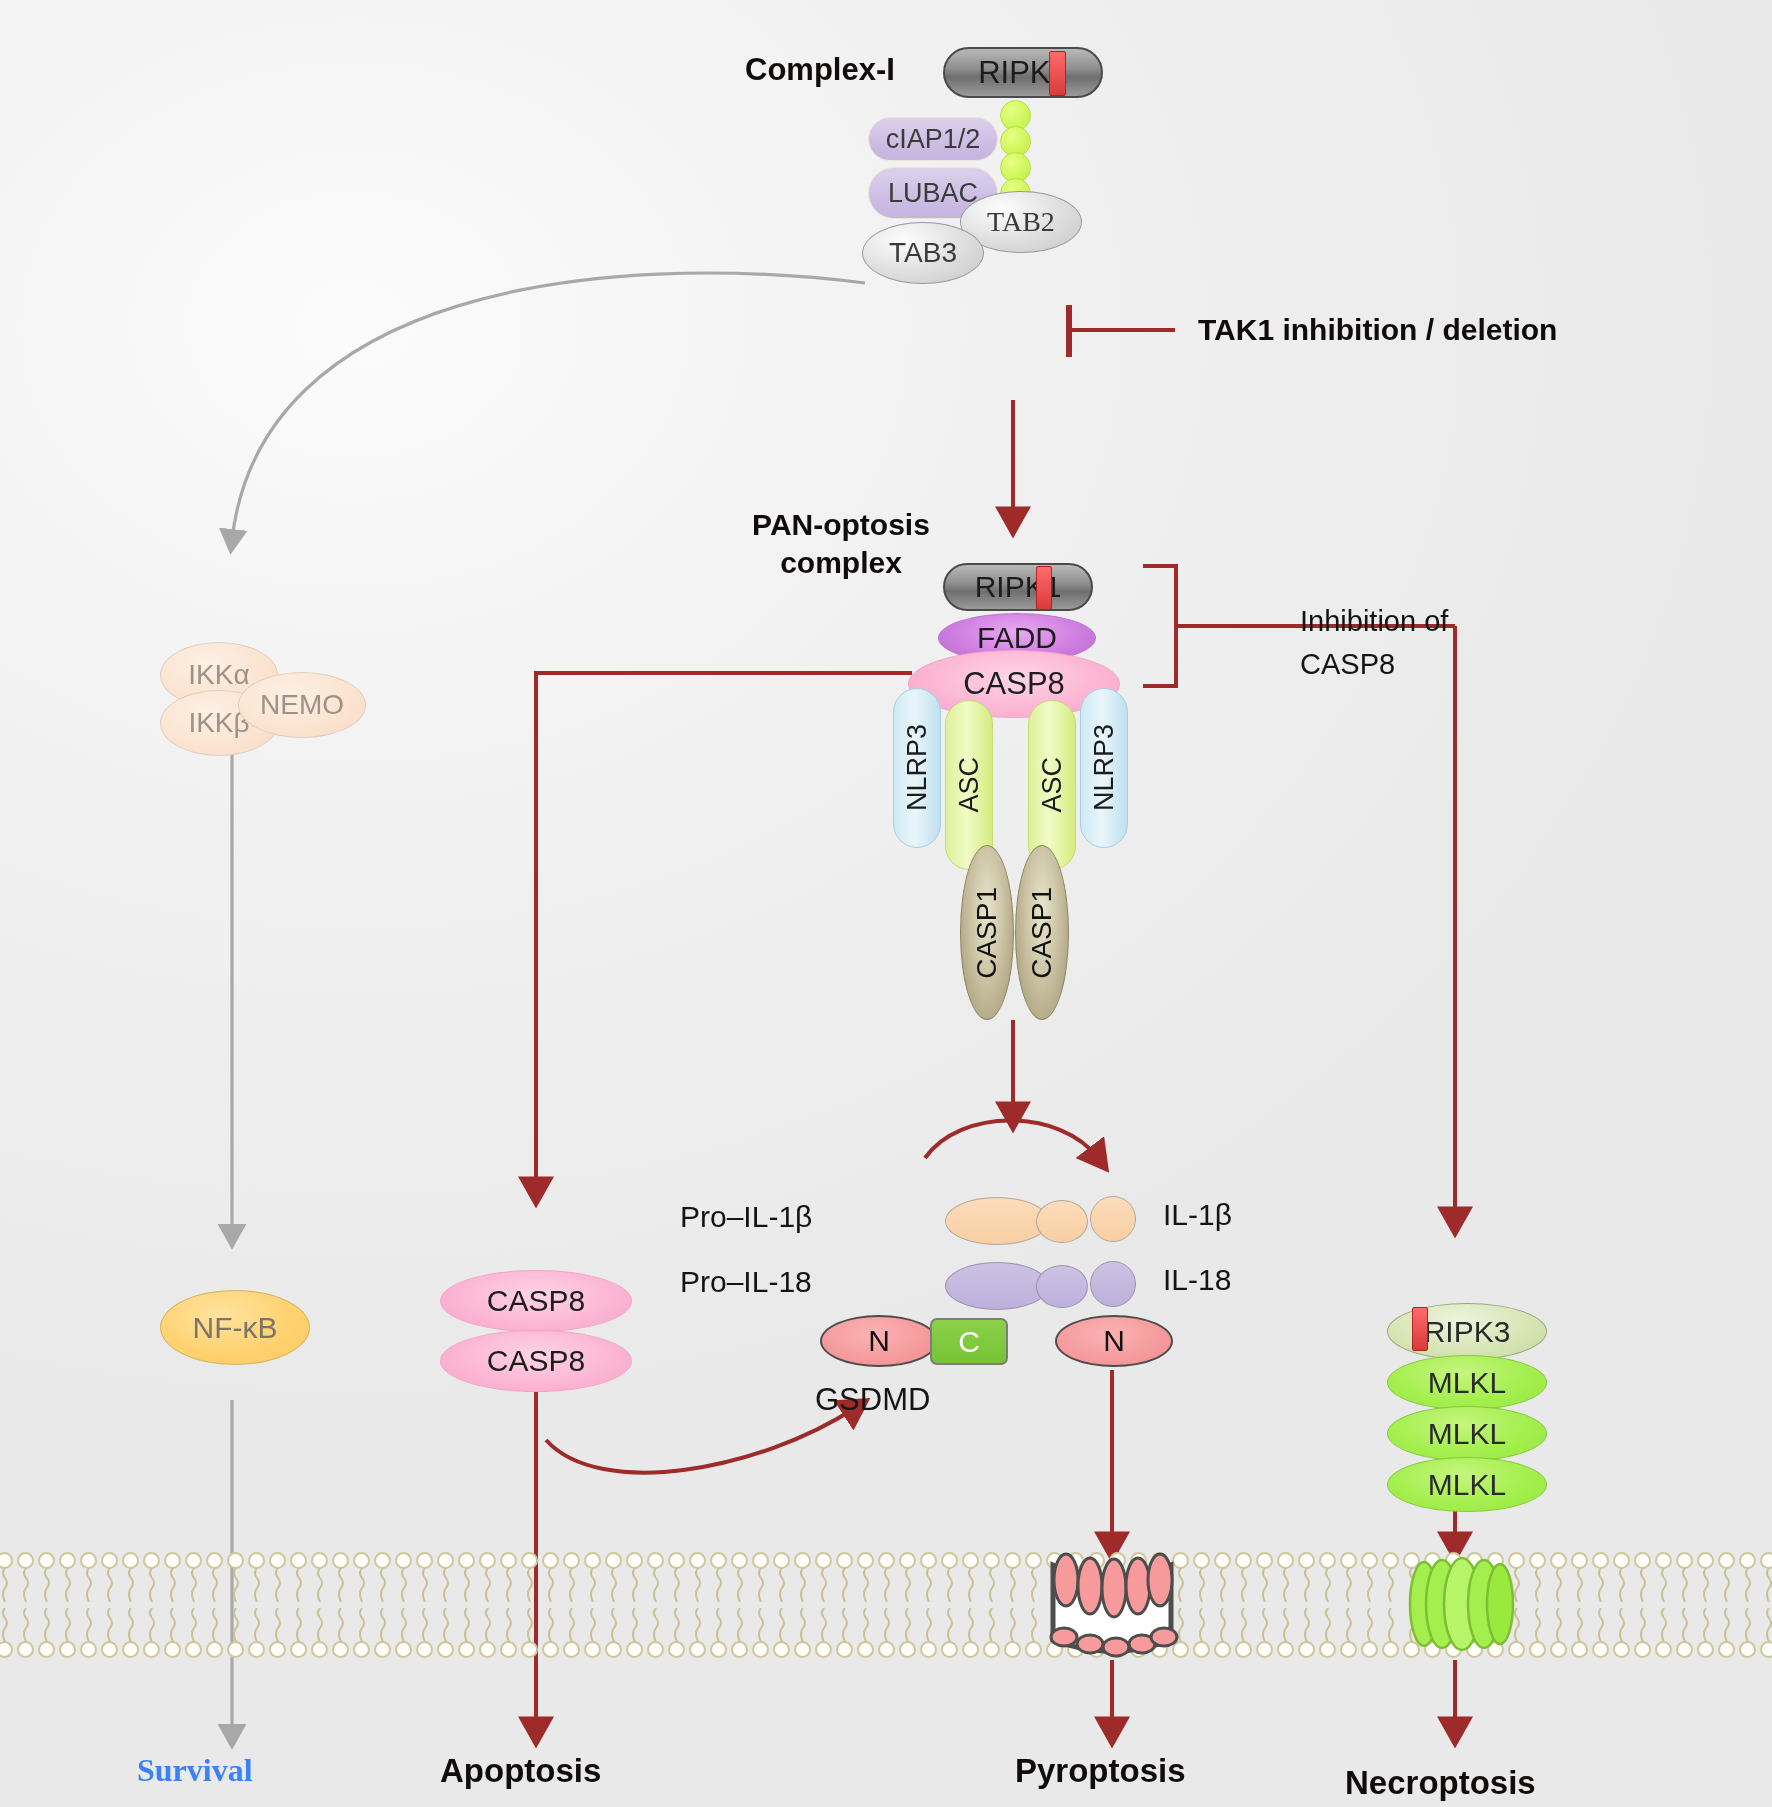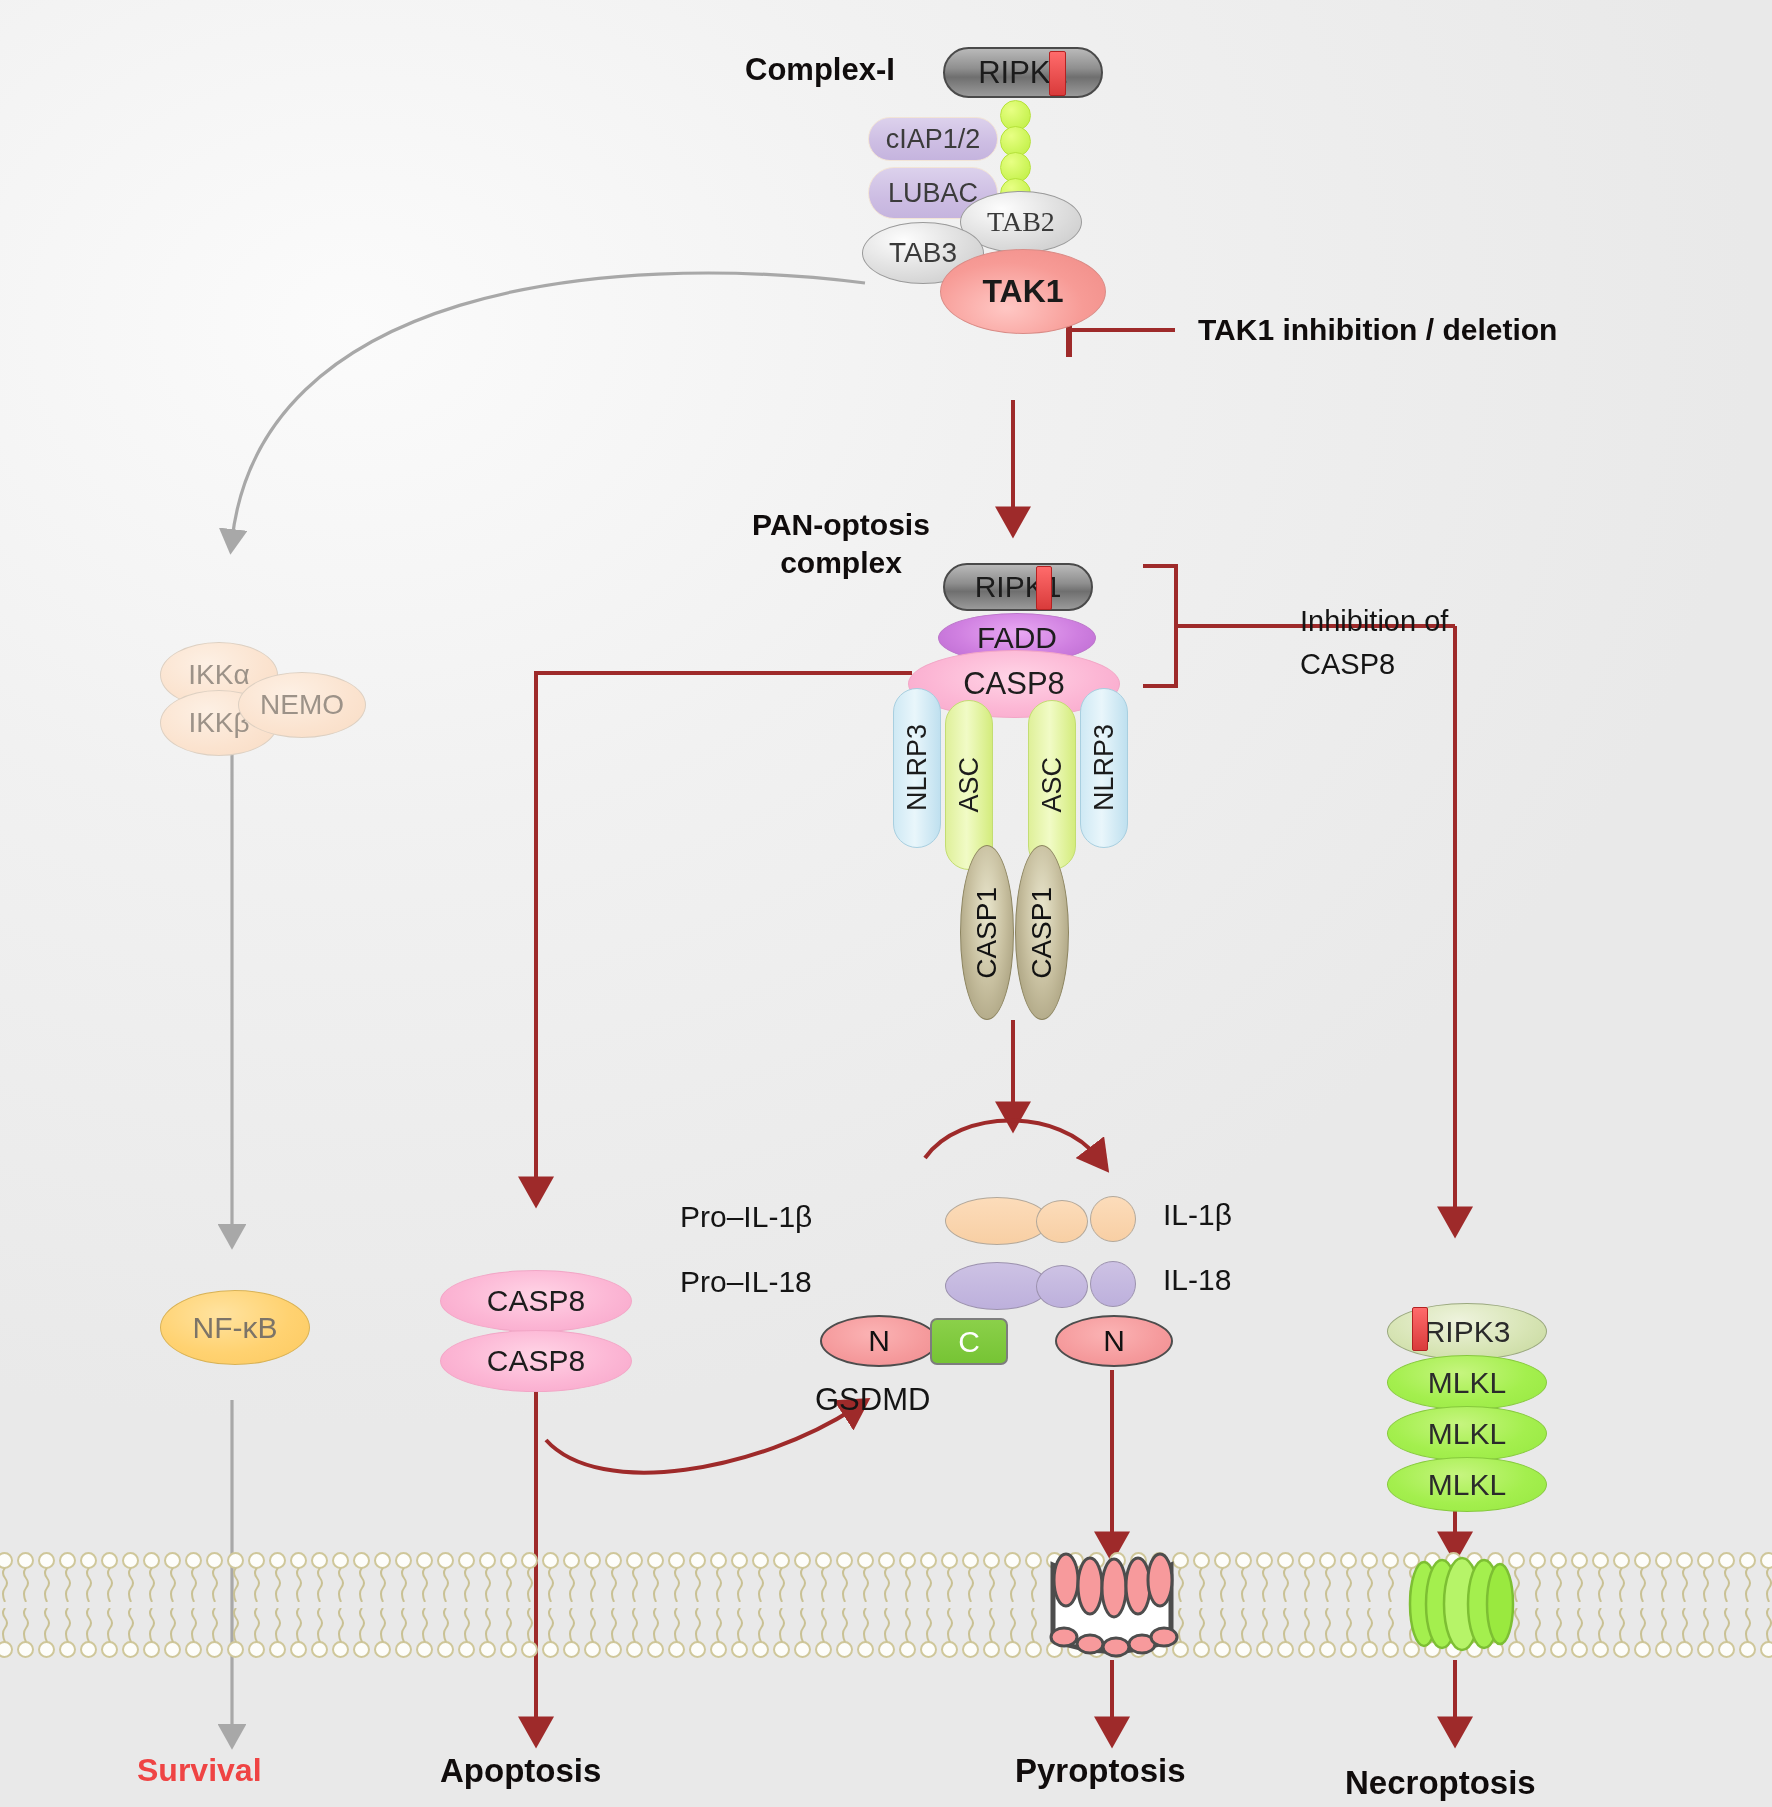--- a/index.html
+++ b/index.html
@@ -14,21 +14,21 @@
   #stage { position:absolute; inset:0; }
   svg.layer { position:absolute; left:0; top:0; width:1772px; height:1807px; pointer-events:none; }
 
   .node { position:absolute; display:flex; align-items:center; justify-content:center;
           box-sizing:border-box; text-align:center; white-space:nowrap; }
 
   
   .lbl { position:absolute; white-space:pre; }
   .lbl-bold { font-weight:bold; color:#100c0c; }
   .lbl-plain { color:#141414; }
-  .lbl-grey { color:#ef4444; font-weight:bold; }
+  .lbl-grey { color:#3b82f6; font-weight:bold;font-family:Liberation Serif, serif; }
 
   
   .ell { border-radius:50%; }
   .cap { border-radius:999px; }
 
   .ripk1 {
     background:linear-gradient(180deg,#b9b9b9 0%,#8e8e8e 42%,#6f6f6f 60%,#9a9a9a 100%);
     border:2px solid #4a4a4a; color:#1b1b1b;
   }
   .purple-cap { background:linear-gradient(180deg,#dcd1ec 0%,#cdbde3 60%,#c5b4de 100%);
@@ -144,23 +144,20 @@
   <div class="node cap purple-cap" style="left:868px;top:167px;width:130px;height:52px;font-size:27px;">
     <span>LUBAC</span>
   </div>
 
   <div class="node ell grey-ell" style="left:960px;top:191px;width:122px;height:62px;font-size:28px;font-family:Liberation Serif, serif;">
     <span>TAB2</span>
   </div>
   <div class="node ell grey-ell" style="left:862px;top:222px;width:122px;height:62px;font-size:28px;">
     <span>TAB3</span>
   </div>
-  <div class="node ell tak1" style="left:940px;top:249px;width:166px;height:85px;font-size:32px;">
-    <span>TAK1</span>
-  </div>
 
   <div class="lbl lbl-bold" style="left:1198px;top:313px;font-size:30px;">TAK1 inhibition / deletion</div>
 
   <div class="lbl lbl-bold" style="left:745px;top:508px;font-size:30px;text-align:center;width:192px;">PAN-optosis</div>
   <div class="lbl lbl-bold" style="left:745px;top:546px;font-size:30px;text-align:center;width:192px;">complex</div>
 
   <div class="node cap ripk1" style="left:943px;top:563px;width:150px;height:48px;font-size:30px;">
     <span>RIPK1</span>
   </div>
   <div class="redmark" style="left:1036px;top:566px;width:14px;height:42px;border-radius:2px;"></div>

